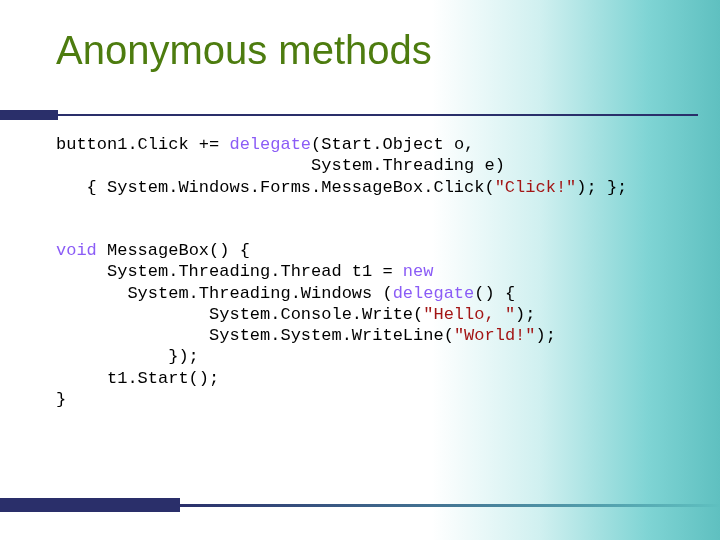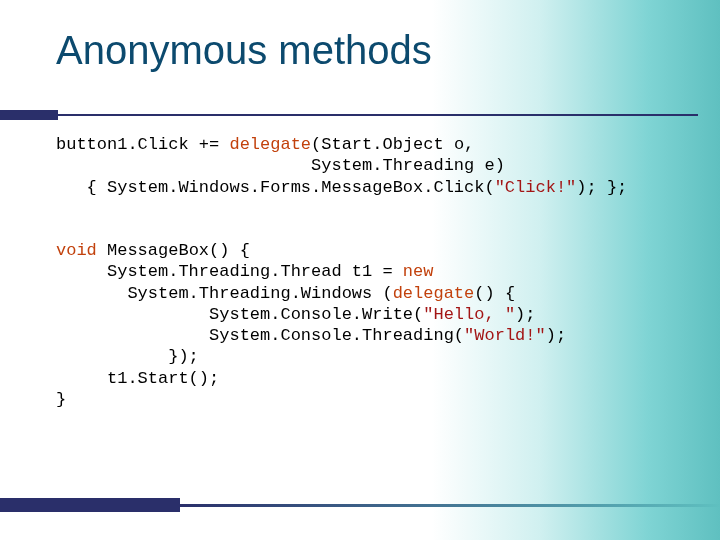--- a/index.html
+++ b/index.html
@@ -13,21 +13,21 @@
     position: relative;
   }
   .slide {
     width: 720px;
     height: 540px;
     position: relative;
   }
   .title {
     font-size: 40px;
     font-weight: normal;
-    color: #0c4a6e;
+    color: #4d7c0f;
     padding: 28px 0 0 56px;
     font-family: Arial, sans-serif;
   }
   .underline-bar {
     position: absolute;
     top: 106px;
     left: 0;
     width: 720px;
     height: 14px;
   }
@@ -56,21 +56,21 @@
     position: absolute;
   }
   .code1 {
     top: 134px;
     left: 56px;
   }
   .code2 {
     top: 240px;
     left: 56px;
   }
-  .kw { color: #c2410c; }
+  .kw { color: #8b5cf6; }
   .str { color: #a31515; }
   .bottom-bar {
     position: absolute;
     left: 0;
     bottom: 28px;
     width: 180px;
     height: 14px;
     background: #2a2f6a;
   }
   .bottom-line {
@@ -95,20 +95,20 @@
   </div>
 
   <div class="code-block code1"><span>button1.Click += </span><span class="kw">delegate</span><span>(Start.Object o,</span>
 <span>                         System.Threading e)</span>
 <span>   { System.Windows.Forms.MessageBox.Click(</span><span class="str">"Click!"</span><span>); };</span></div>
 
   <div class="code-block code2"><span class="kw">void</span><span> MessageBox() {</span>
 <span>     System.Threading.Thread t1 = </span><span class="kw">new</span>
 <span>       System.Threading.Windows (</span><span class="kw">delegate</span><span>() {</span>
 <span>               System.Console.Write(</span><span class="str">"Hello, "</span><span>);</span>
-<span>               System.Console.Threading(</span><span class="str">"World!"</span><span>);</span>
+<span>               System.System.WriteLine(</span><span class="str">"World!"</span><span>);</span>
 <span>           });</span>
 <span>     t1.Start();</span>
 <span>}</span></div>
 
   <div class="bottom-bar"></div>
   <div class="bottom-line"></div>
 </div>
 
 </body></html>

